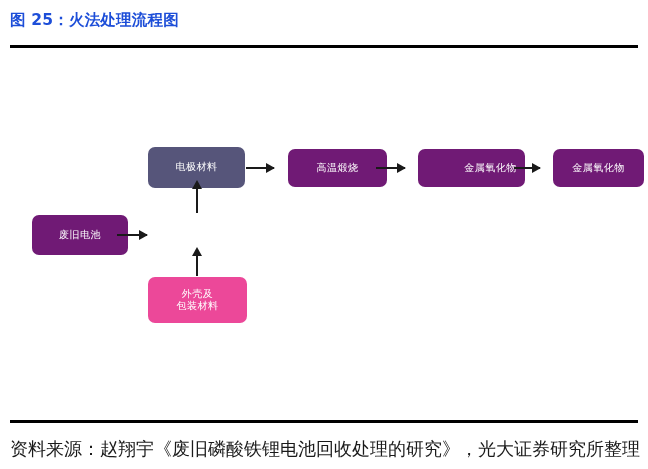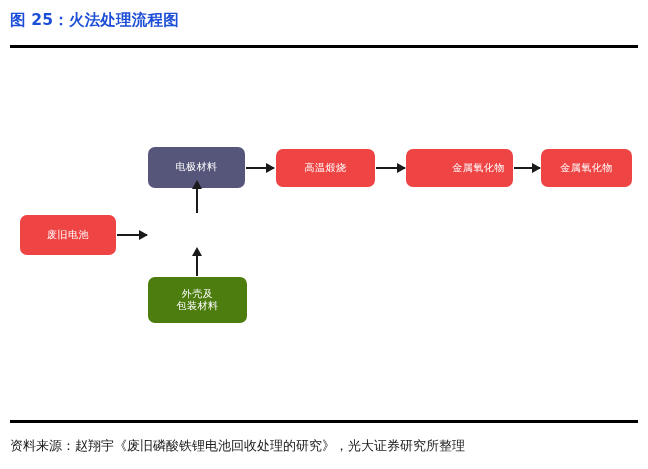--- a/index.html
+++ b/index.html
@@ -54,23 +54,23 @@
     color: #ffffff;
     font-size: 10px;
     line-height: 1.22;
     text-align: center;
     display: flex;
     align-items: center;
     justify-content: center;
     white-space: pre-line;
     letter-spacing: 0.5px;
   }
-  .node.red     { background: #ef4444; }
+  .node.red     { background: #701a75; margin-left: 12px; }
   .node.purple  { background: #56557A; }
-  .node.blue    { background: #4d7c0f; }
+  .node.blue    { background: #ec4899; }
 
   
   #node-dianji    { left: 148px; top:  97px; width: 97px;  height: 41px; }
   #node-gaowen    { left: 276px; top:  99px; width: 99px;  height: 38px; }
   #node-jinshu    { left: 406px; top:  99px; width: 107px; height: 38px; padding-left: 38px; }
   #node-houxu     { left: 541px; top:  99px; width: 91px;  height: 38px; }
   #node-feijiu    { left:  20px; top: 165px; width: 96px;  height: 40px; }
   #node-jixie     { left: 148px; top: 164px; width: 97px;  height: 40px; }
   #node-waike     { left: 148px; top: 227px; width: 99px;  height: 46px; }
 
@@ -117,21 +117,21 @@
     left: 10px;
     top: 420px;
     width: 628px;
     height: 3px;
     background: #000000;
   }
   .source {
     position: absolute;
     left: 10px;
     top: 437px;
-    font-size: 13px;
+    font-size: 18px;
     color: #1a1a1a;
     white-space: nowrap;
   }
 </style>
 </head>
 <body>
 
 <div class="fig-title">图 25：火法处理流程图</div>
 
 <div class="rule-top"></div>

